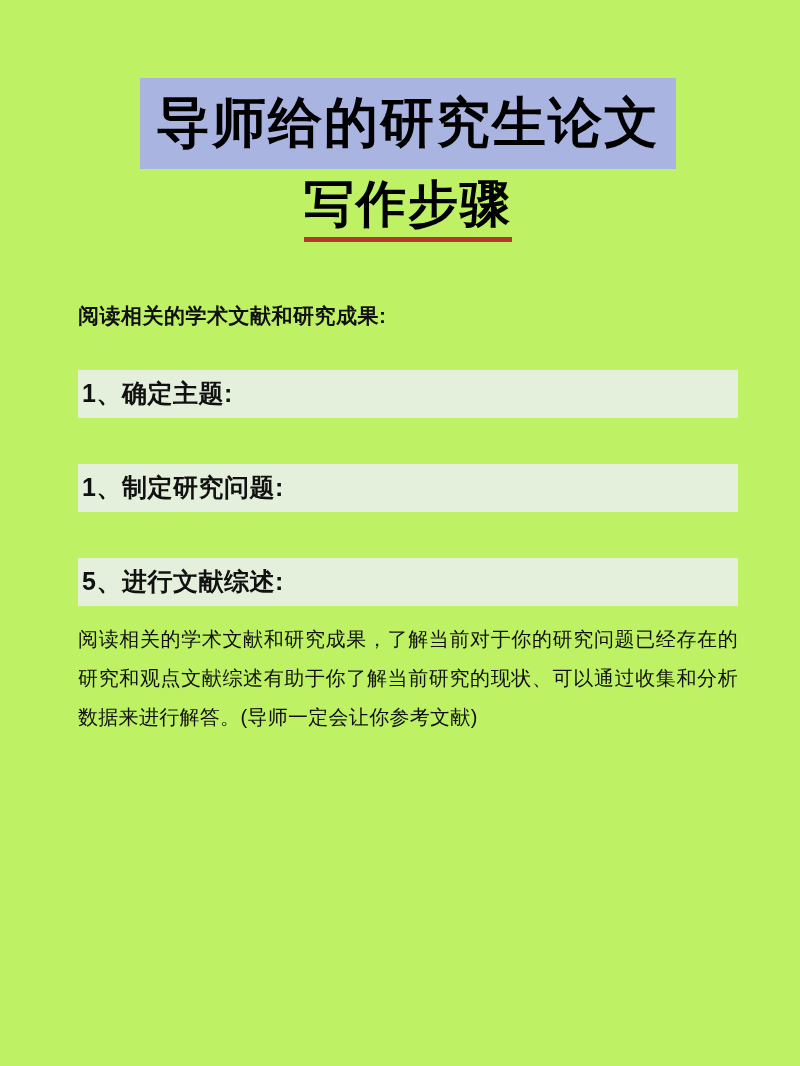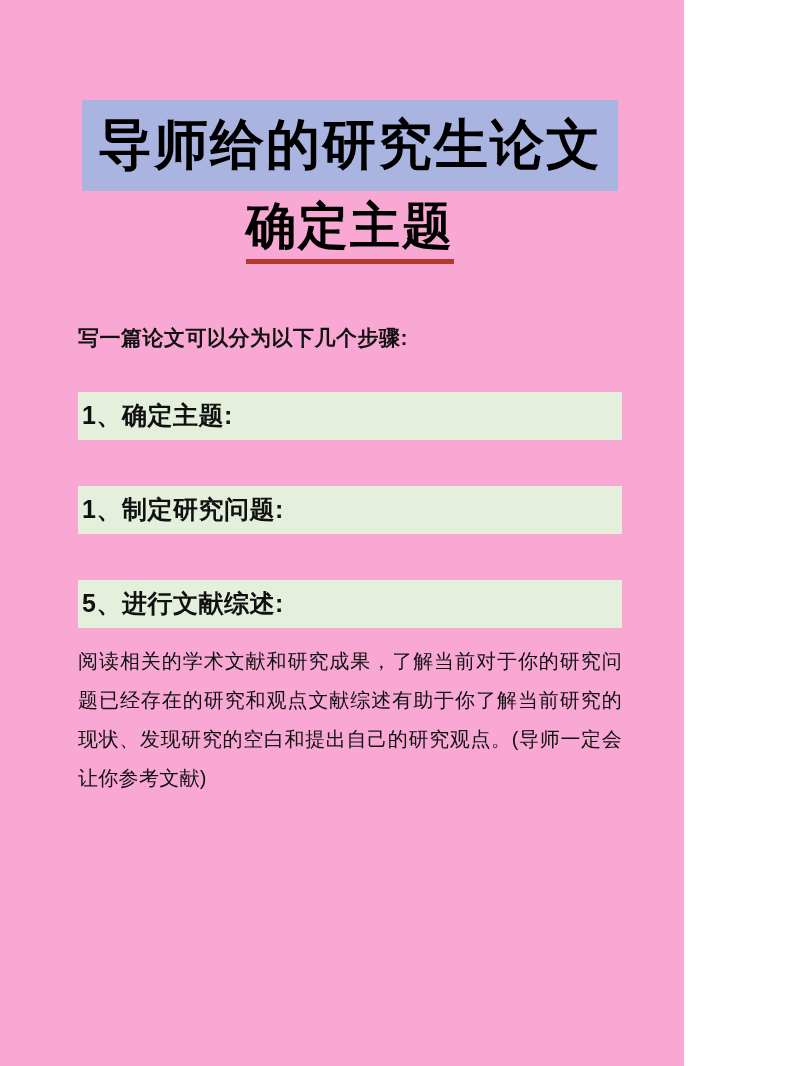--- a/index.html
+++ b/index.html
@@ -9,25 +9,25 @@
   }
   body {
     width: 800px;
     height: 1066px;
     font-family: "Liberation Sans", sans-serif;
     color: #111111;
     overflow: hidden;
   }
   .page {
     position: relative;
-    width: 684px;
+    width: 800px;
     height: 1066px;
     box-sizing: border-box;
-    padding: 100px 62px 0 78px;
-    background: #f9a8d4;
+    padding: 78px 62px 0 78px;
+    background: #bef264;
   }
 
   
   .title-wrap {
     text-align: center;
   }
   .title-line1 {
     display: inline-block;
     background: #aab4e0;
     color: #000000;
@@ -94,34 +94,34 @@
 </style>
 </head>
 <body>
 
 <div class="page">
 
   <div class="title-wrap">
     <div class="title-line1">导师给的研究生论文</div>
     <div class="title-line2-wrap">
       <div class="title-line2">
-        <span>确定主题</span>
+        <span>写作步骤</span>
         <span class="title-underline"></span>
       </div>
     </div>
   </div>
 
-  <div class="lead">写一篇论文可以分为以下几个步骤:</div>
+  <div class="lead">阅读相关的学术文献和研究成果:</div>
 
   <div class="step step-1">
     <span class="step-heading">1、确定主题:</span>
   </div>
 
   <div class="step step-2">
     <span class="step-heading">1、制定研究问题:</span>
   </div>
 
   <div class="step step-3">
     <span class="step-heading">5、进行文献综述:</span>
-    <p class="step-body">阅读相关的学术文献和研究成果，了解当前对于你的研究问题已经存在的研究和观点文献综述有助于你了解当前研究的现状、发现研究的空白和提出自己的研究观点。(导师一定会让你参考文献)</p>
+    <p class="step-body">阅读相关的学术文献和研究成果，了解当前对于你的研究问题已经存在的研究和观点文献综述有助于你了解当前研究的现状、可以通过收集和分析数据来进行解答。(导师一定会让你参考文献)</p>
   </div>
 
 </div>
 
 </body></html>

